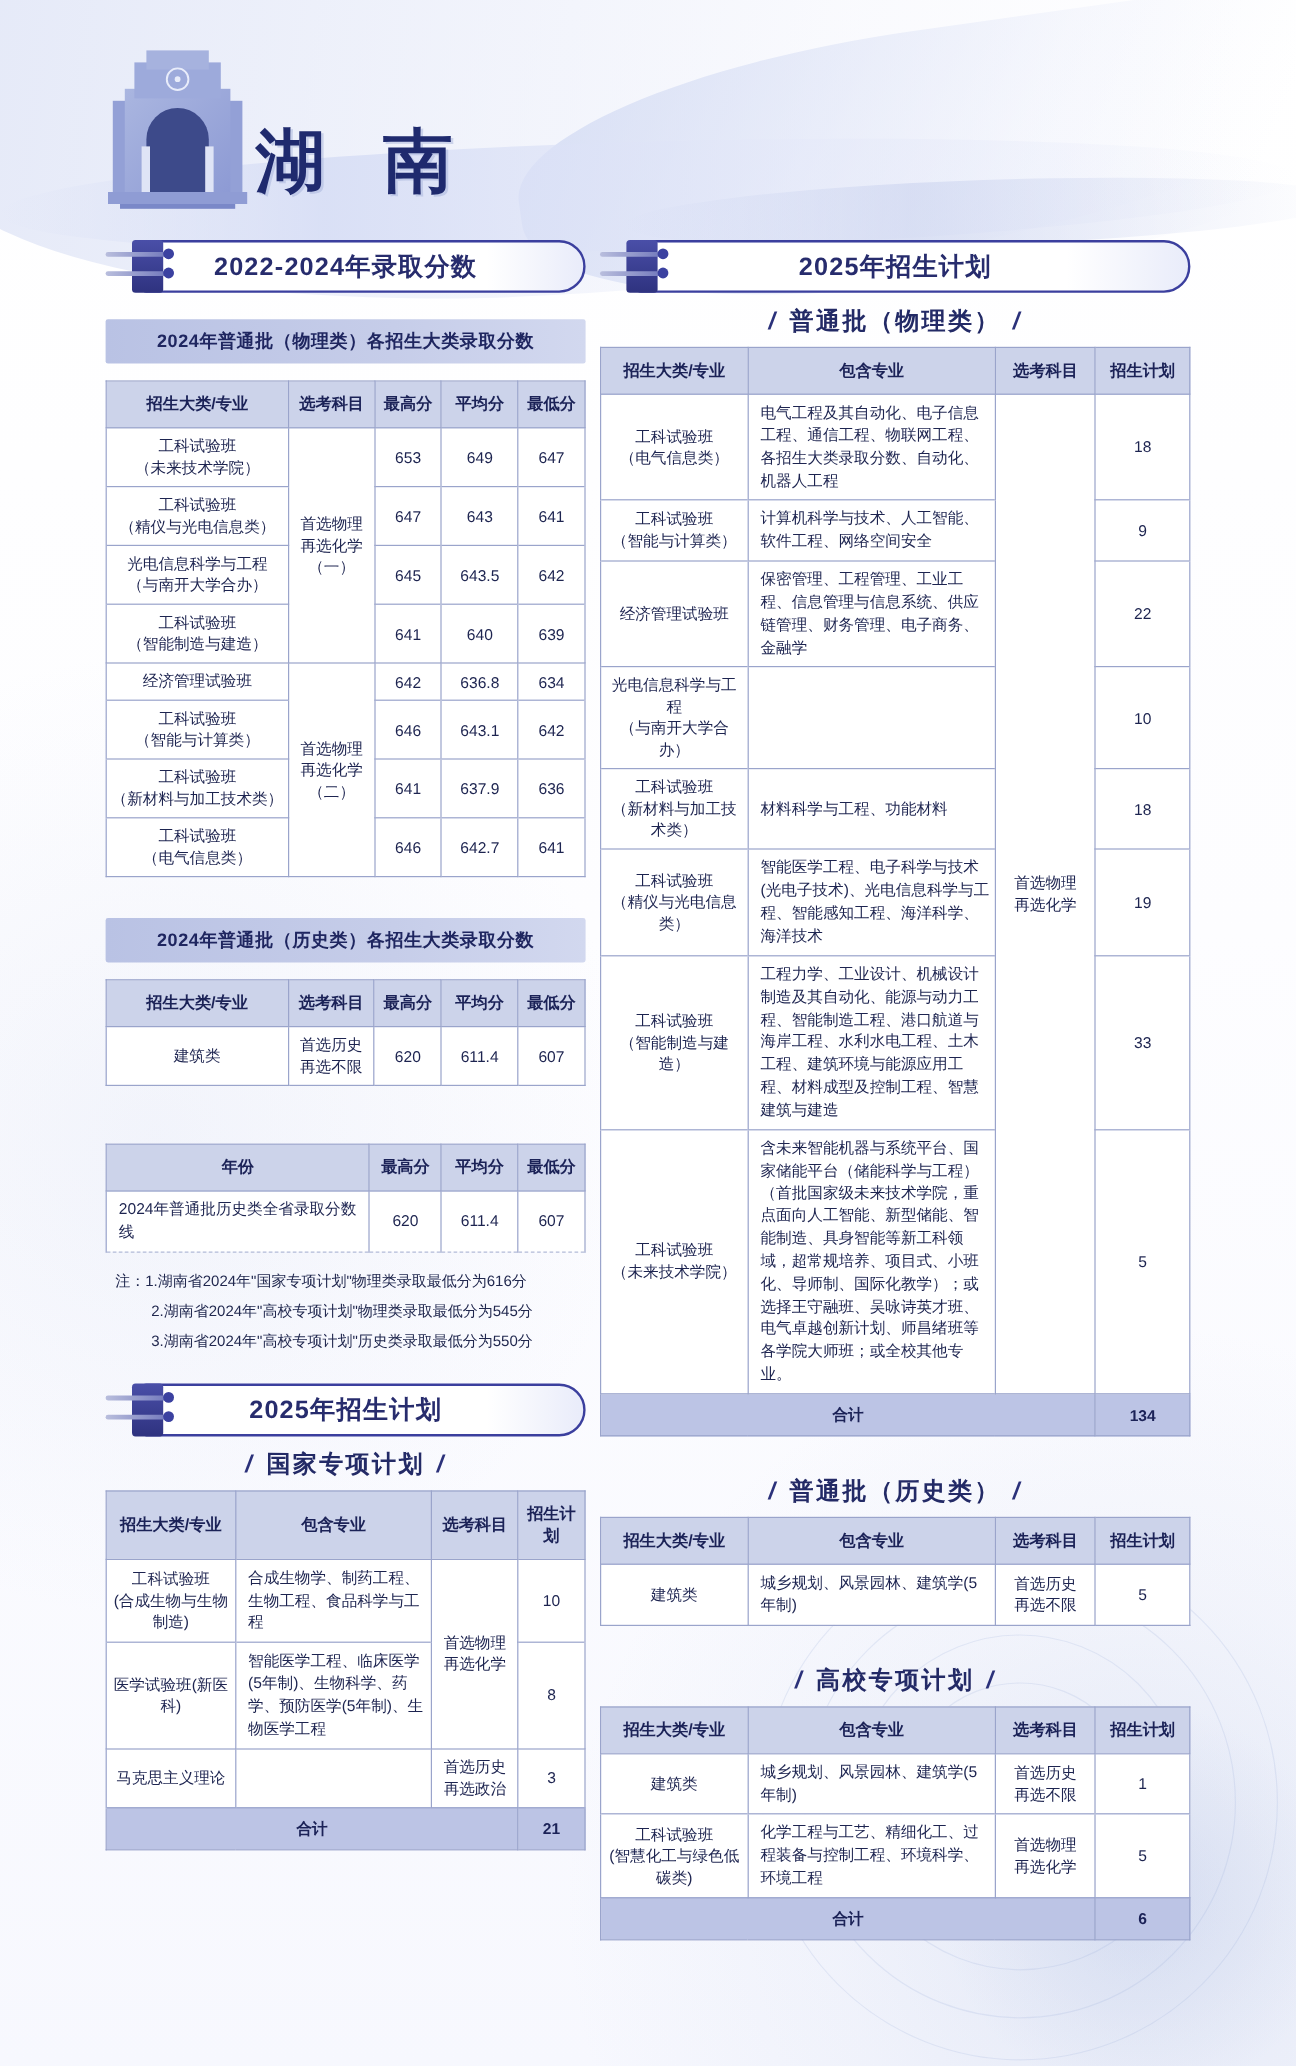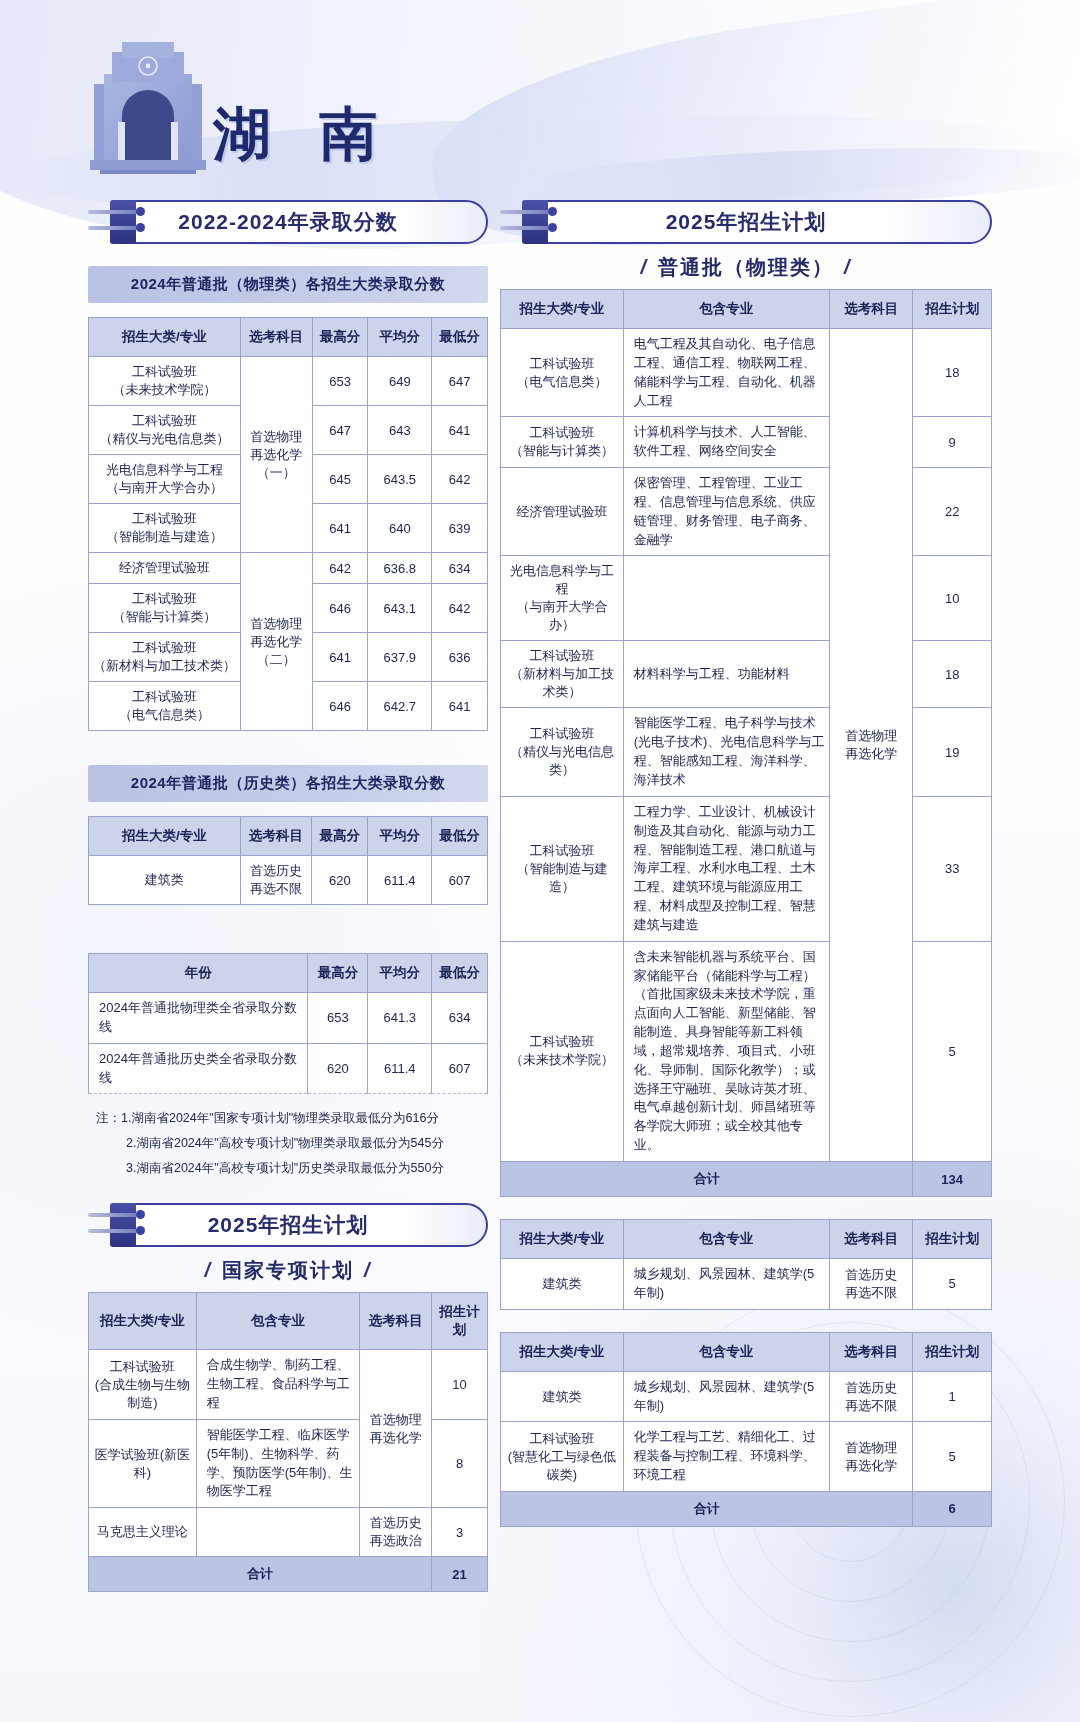--- a/index.html
+++ b/index.html
@@ -302,26 +302,20 @@
       <thead>
         <tr>
           <th style="width:55%">年份</th>
           <th style="width:15%">最高分</th>
           <th style="width:16%">平均分</th>
           <th style="width:14%">最低分</th>
         </tr>
       </thead>
       <tbody>
           <tr>
-            <td class="lft" style="border-bottom:1px dashed #b3bbd8">2024年普通批物理类全省录取分数线</td>
-            <td style="border-bottom:1px dashed #b3bbd8">653</td>
-            <td style="border-bottom:1px dashed #b3bbd8">641.3</td>
-            <td style="border-bottom:1px dashed #b3bbd8">634</td>
-          </tr>
-          <tr>
             <td class="lft" style="border-bottom:1px dashed #b3bbd8">2024年普通批历史类全省录取分数线</td>
             <td style="border-bottom:1px dashed #b3bbd8">620</td>
             <td style="border-bottom:1px dashed #b3bbd8">611.4</td>
             <td style="border-bottom:1px dashed #b3bbd8">607</td>
           </tr>
         </tbody>
     </table>
 
     <div class="notes">
       <span class="n"><span>注：</span><span>1.湖南省2024年"国家专项计划"物理类录取最低分为616分</span></span>
@@ -407,21 +401,21 @@
         <tr>
           <th style="width:25%">招生大类/专业</th>
           <th style="width:42%">包含专业</th>
           <th style="width:17%">选考科目</th>
           <th style="width:16%">招生计划</th>
         </tr>
       </thead>
       <tbody>
           <tr>
             <td style="border-bottom:1px dashed #b3bbd8">工科试验班<br>（电气信息类）</td>
-            <td class="lft" style="border-bottom:1px dashed #b3bbd8">电气工程及其自动化、电子信息工程、通信工程、物联网工程、储能科学与工程、自动化、机器人工程</td>
+            <td class="lft" style="border-bottom:1px dashed #b3bbd8">电气工程及其自动化、电子信息工程、通信工程、物联网工程、各招生大类录取分数、自动化、机器人工程</td>
             <td rowspan="8">首选物理<br>再选化学</td>
             <td style="border-bottom:1px dashed #b3bbd8">18</td>
           </tr>
           <tr>
             <td style="border-bottom:1px dashed #b3bbd8">工科试验班<br>（智能与计算类）</td>
             <td class="lft" style="border-bottom:1px dashed #b3bbd8">计算机科学与技术、人工智能、软件工程、网络空间安全</td>
             <td style="border-bottom:1px dashed #b3bbd8">9</td>
           </tr>
           <tr>
             <td style="border-bottom:1px dashed #b3bbd8">经济管理试验班</td>
@@ -457,20 +451,23 @@
       <tfoot>
         <tr>
           <td class="total" colspan="3">合计</td>
           <td class="total">134</td>
         </tr>
       </tfoot>
     </table>
 
     <div class="gapmd"></div>
 
+    <div class="slash-head">
+      <span class="sl">/</span><span>普通批（历史类）</span><span class="sl">/</span>
+    </div>
 
     <table>
       <thead>
         <tr>
           <th style="width:25%">招生大类/专业</th>
           <th style="width:42%">包含专业</th>
           <th style="width:17%">选考科目</th>
           <th style="width:16%">招生计划</th>
         </tr>
       </thead>
@@ -479,20 +476,23 @@
             <td>建筑类</td>
             <td class="lft">城乡规划、风景园林、建筑学(5年制)</td>
             <td>首选历史<br>再选不限</td>
             <td>5</td>
           </tr>
         </tbody>
     </table>
 
     <div class="gapmd"></div>
 
+    <div class="slash-head">
+      <span class="sl">/</span><span>高校专项计划</span><span class="sl">/</span>
+    </div>
 
     <table>
       <thead>
         <tr>
           <th style="width:25%">招生大类/专业</th>
           <th style="width:42%">包含专业</th>
           <th style="width:17%">选考科目</th>
           <th style="width:16%">招生计划</th>
         </tr>
       </thead>

